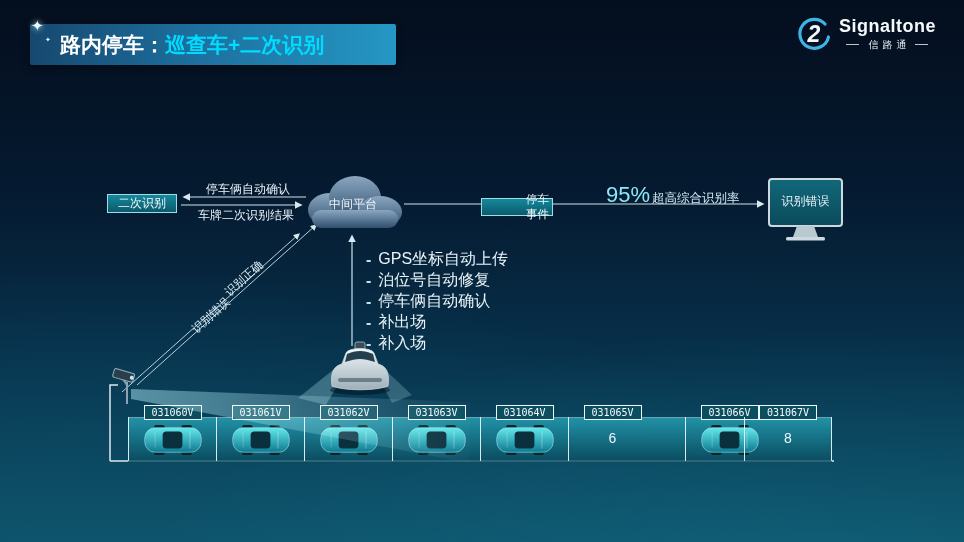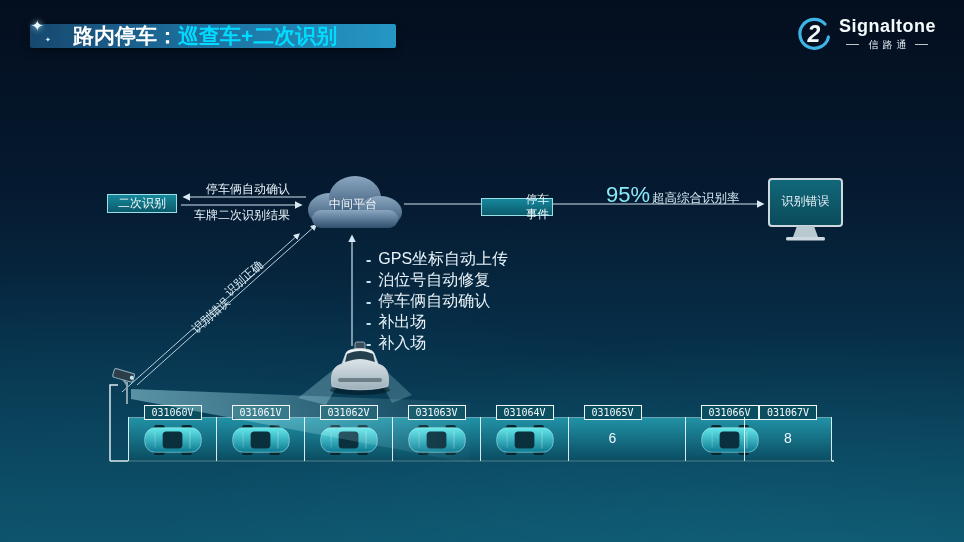--- a/index.html
+++ b/index.html
@@ -12,42 +12,42 @@
   svg.layer{position:absolute;left:0;top:0;}
   #lines{z-index:1;}
   #band{position:absolute;left:128px;top:417px;width:704px;height:44px;z-index:2;
     background:linear-gradient(180deg,rgba(34,150,170,.95),rgba(9,74,94,.78));
     border-top:1px solid rgba(190,236,248,.55);}
   #spots{position:absolute;left:0;top:0;width:964px;height:542px;z-index:3;}
   #fx{z-index:4;mix-blend-mode:screen;pointer-events:none;}
   #actors{z-index:5;}
   .abs{position:absolute;z-index:6;}
   
-  .banner{left:30px;top:24px;width:366px;height:24px;border-radius:2px;
+  .banner{left:30px;top:24px;width:366px;height:41px;border-radius:2px;
     background:linear-gradient(92deg,#16486f 0%,#1d6f9e 45%,#2597c4 100%);
     box-shadow:0 2px 10px rgba(0,0,0,.45);
-    display:flex;align-items:center;padding-left:43px;box-sizing:border-box;}
+    display:flex;align-items:center;padding-left:30px;box-sizing:border-box;}
   .banner .t1{color:#ffffff;font-size:21px;font-weight:bold;}
   .banner .t2{color:#00dcff;font-size:21px;font-weight:bold;}
   .spark{left:31px;top:17px;color:#eaf8ff;font-size:15px;text-shadow:0 0 6px #bfefff;}
   .spark2{left:45px;top:36px;color:#dff4ff;font-size:7px;}
   
   .logo{right:28px;top:15px;display:flex;align-items:center;gap:7px;}
   .logo .brand{color:#f4fafc;font-size:18px;font-weight:bold;letter-spacing:.5px;line-height:18px;}
   .logo-sub{display:flex;align-items:center;justify-content:center;gap:9px;margin-top:3px;}
   .logo-sub .ln{width:13px;height:1px;background:rgba(255,255,255,.75);}
   .logo-sub .st{color:#eaf4fa;font-size:10px;letter-spacing:4px;margin-right:-4px;}
   
   .tealbox{background:linear-gradient(180deg,#16889c,#0b5a6b);border:1px solid #9adfe8;
     color:#f2fafc;font-size:12px;display:flex;align-items:center;justify-content:center;box-sizing:border-box;}
   #box-secondary{left:107px;top:194px;width:70px;height:19px;}
   #box-event{left:481px;top:198px;width:72px;height:18px;font-size:11.5px;padding-left:44px;}
   .lbl{color:#e9f3f9;font-size:12px;}
   #lbl-top{left:190px;top:181px;width:116px;text-align:center;}
-  #lbl-bottom{left:194px;top:207px;width:130px;text-align:left;}
+  #lbl-bottom{left:181px;top:207px;width:130px;text-align:center;}
   #cloud-lbl{left:302px;top:196px;width:102px;text-align:center;color:#f2f8fb;}
   #platform-lbl{left:769px;top:193px;width:73px;text-align:center;}
   #rate{left:606px;top:182px;display:flex;align-items:baseline;}
   .rate-val{font-size:22px;color:#8ae9f9;}
   .rate-suffix{font-size:12.5px;color:#d5eef7;margin-left:2px;}
   .rot{font-size:11.5px;color:#dff0f8;transform:rotate(-42deg);}
   #rot-correct{left:221px;top:271px;}
   #rot-error{left:188px;top:308px;}
   
   #features{left:366px;top:249px;}

